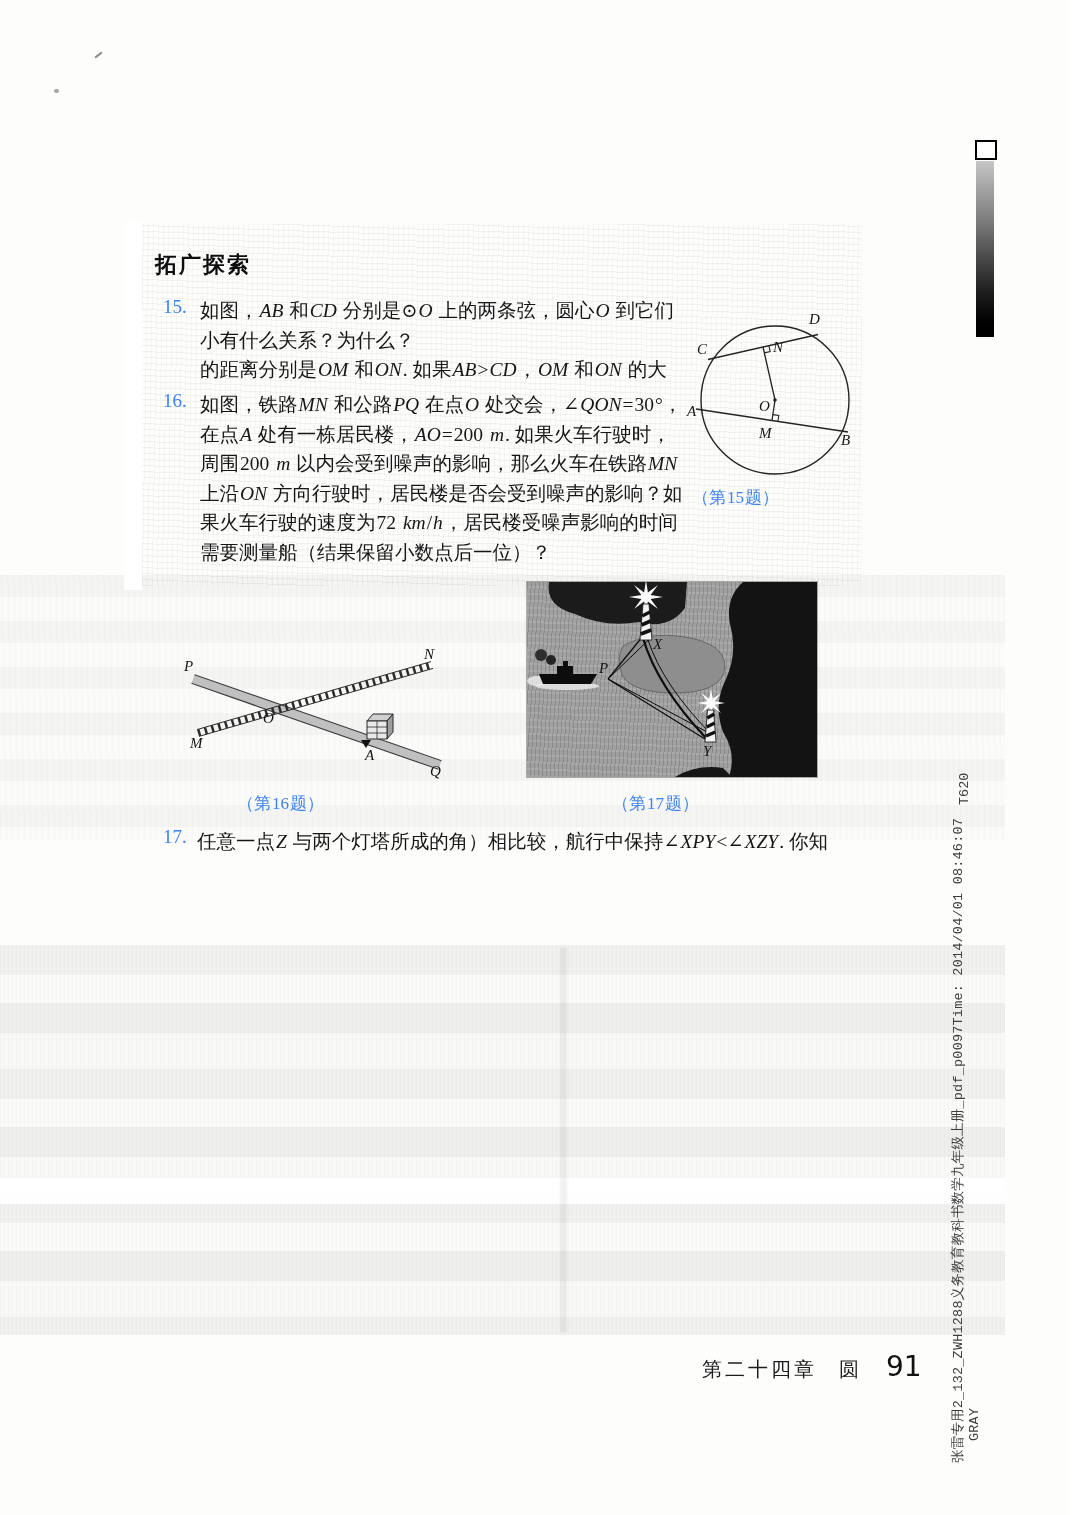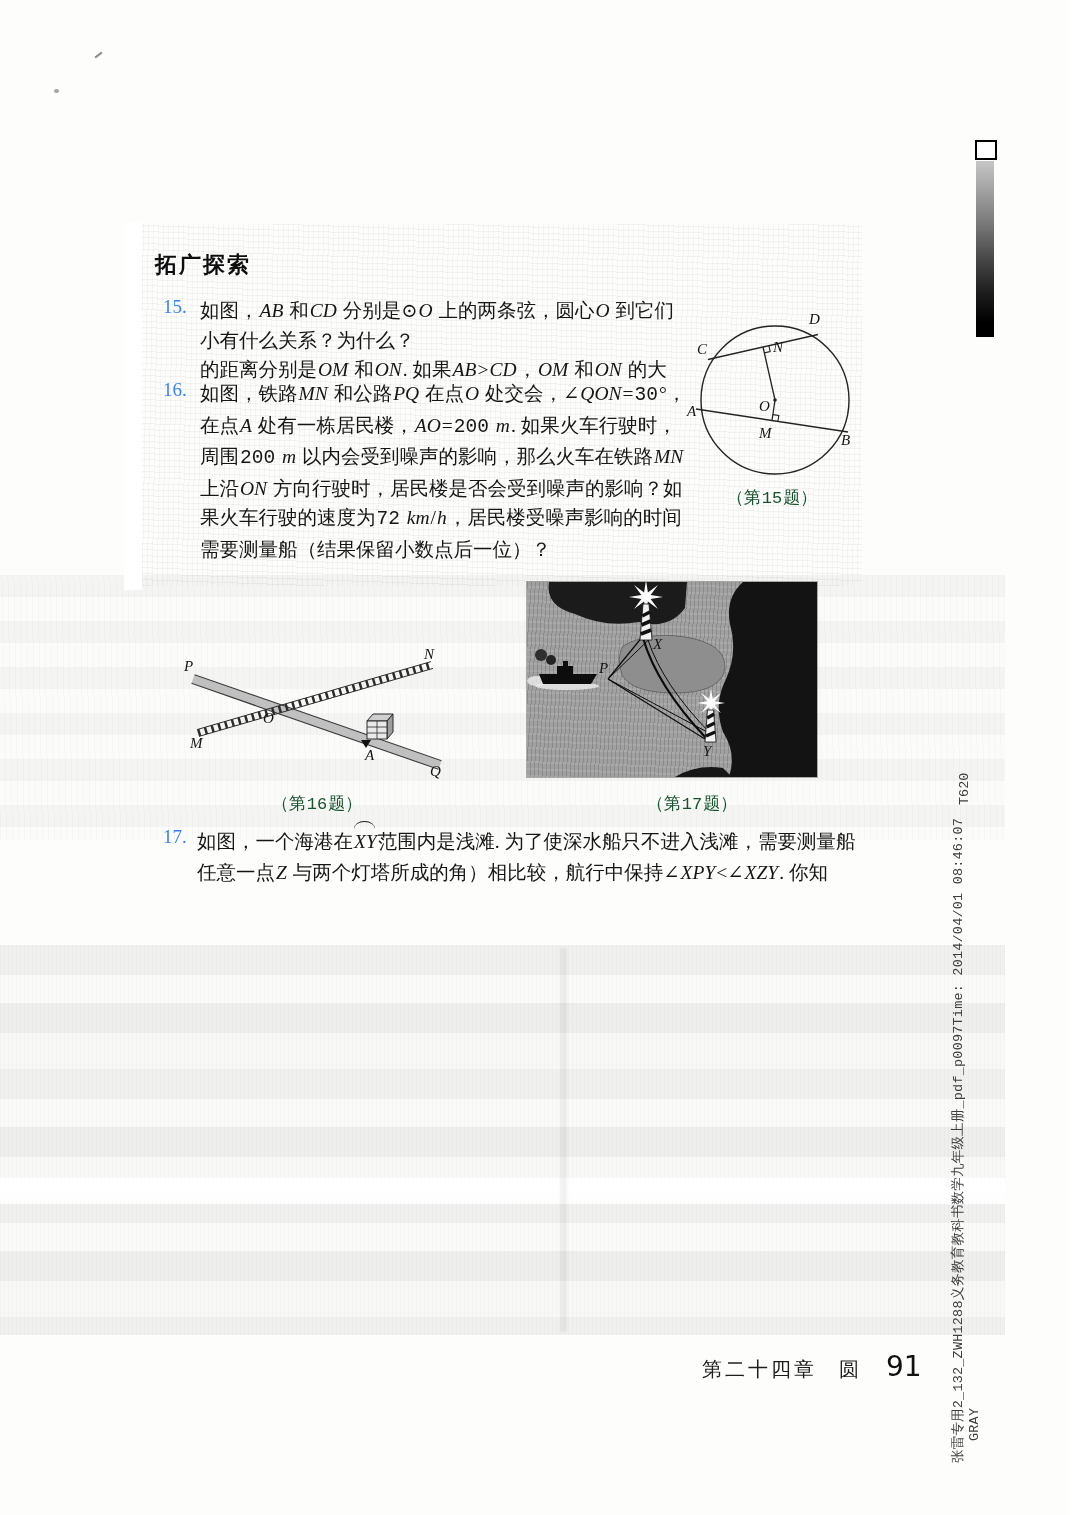--- a/index.html
+++ b/index.html
@@ -45,31 +45,31 @@
   .problem .pnum{
     position:absolute; left:0; top:0; font-size:19px; color:#3b82f6;
     font-family:"Liberation Serif",serif;
   }
   .plines{padding-left:37px;}
   .pline{
     font-size:19.5px; line-height:29.6px; white-space:nowrap; color:#161616;
   }
   #problem-17 .pline{line-height:31.4px;}
   .mvar{font-family:"Liberation Serif","DejaVu Serif",serif; padding:0 1px;}
-  .mnum{font-family:Liberation Mono, monospace; font-style:normal; padding:0 1px;}
+  .mnum{font-family:Liberation Serif, serif; font-style:normal; padding:0 1px;}
   .arc{position:relative; display:inline-block;}
   .arc::before{
     content:""; position:absolute; left:1px; right:3px; top:-5px; height:7px;
     border-top:1.5px solid #1a1a1a; border-radius:50% 50% 0 0 / 100% 100% 0 0;
   }
 
   
   .fig{position:absolute;}
   .fig-caption{
-    position:absolute; text-align:center; font-size:17px; color:#14532d; width:160px;
+    position:absolute; font-size:17px; color:#3b82f6; width:160px;
     font-family:"Liberation Serif",serif; white-space:nowrap;
   }
   svg text{
     font-family:"Liberation Serif","DejaVu Serif",serif;
     font-style:italic; font-size:15px; fill:#141414;
   }
 
   
   .photo{
     position:absolute; left:527px; top:582px; width:290px; height:195px;
@@ -134,36 +134,35 @@
 
   <div class="problem" id="problem-15" style="left:163px; top:296px;">
     <span class="pnum">15.</span>
     <div class="plines">
       <div class="pline">如图，<i class="mvar">AB</i> 和<i class="mvar">CD</i> 分别是⊙<i class="mvar">O</i> 上的两条弦，圆心<i class="mvar">O</i> 到它们</div>
       <div class="pline">小有什么关系？为什么？</div>
       <div class="pline">的距离分别是<i class="mvar">OM</i> 和<i class="mvar">ON</i>. 如果<i class="mvar">AB</i>&gt;<i class="mvar">CD</i>，<i class="mvar">OM</i> 和<i class="mvar">ON</i> 的大</div>
     </div>
   </div>
 
-  <div class="problem" id="problem-16" style="left:163px; top:379px;">
+  <div class="problem" id="problem-16" style="left:163px; top:390px;">
     <span class="pnum">16.</span>
     <div class="plines">
       <div class="pline">如图，铁路<i class="mvar">MN</i> 和公路<i class="mvar">PQ</i> 在点<i class="mvar">O</i> 处交会，∠<i class="mvar">QON</i>=<span class="mnum">30</span>°，</div>
       <div class="pline">在点<i class="mvar">A</i> 处有一栋居民楼，<i class="mvar">AO</i>=<span class="mnum">200</span> <i class="mvar">m</i>. 如果火车行驶时，</div>
       <div class="pline">周围<span class="mnum">200</span> <i class="mvar">m</i> 以内会受到噪声的影响，那么火车在铁路<i class="mvar">MN</i></div>
       <div class="pline">上沿<i class="mvar">ON</i> 方向行驶时，居民楼是否会受到噪声的影响？如</div>
       <div class="pline">果火车行驶的速度为<span class="mnum">72</span> <i class="mvar">km</i>/<i class="mvar">h</i>，居民楼受噪声影响的时间</div>
       <div class="pline">需要测量船（结果保留小数点后一位）？</div>
     </div>
   </div>
 
   <div class="problem" id="problem-17" style="left:163px; top:826px;">
     <span class="pnum">17.</span>
     <div class="plines" style="padding-left:34px;">
-      <div class="pline">如图，一个海港在<i class="mvar arc">XY</i>范围内是浅滩. 为了使深水船只不进入浅滩，需要测量船</div>
       <div class="pline">任意一点<i class="mvar">Z</i> 与两个灯塔所成的角）相比较，航行中保持∠<i class="mvar">XPY</i>&lt;∠<i class="mvar">XZY</i>. 你知</div>
     </div>
   </div>
 
   <div class="fig" style="left:683px; top:303px; width:185px; height:185px;">
     <svg width="185" height="185" viewBox="0 0 185 185">
       <circle cx="92" cy="97" r="74" fill="none" stroke="#242424" stroke-width="1.4"></circle>
       <line x1="25" y1="56.5" x2="135" y2="31.5" stroke="#242424" stroke-width="1.4"></line>
       <line x1="92" y1="97" x2="80" y2="44" stroke="#242424" stroke-width="1.3"></line>
       <polyline points="85.9,42.7 87.2,48.6 81.3,49.9" fill="none" stroke="#242424" stroke-width="1.1"></polyline>

